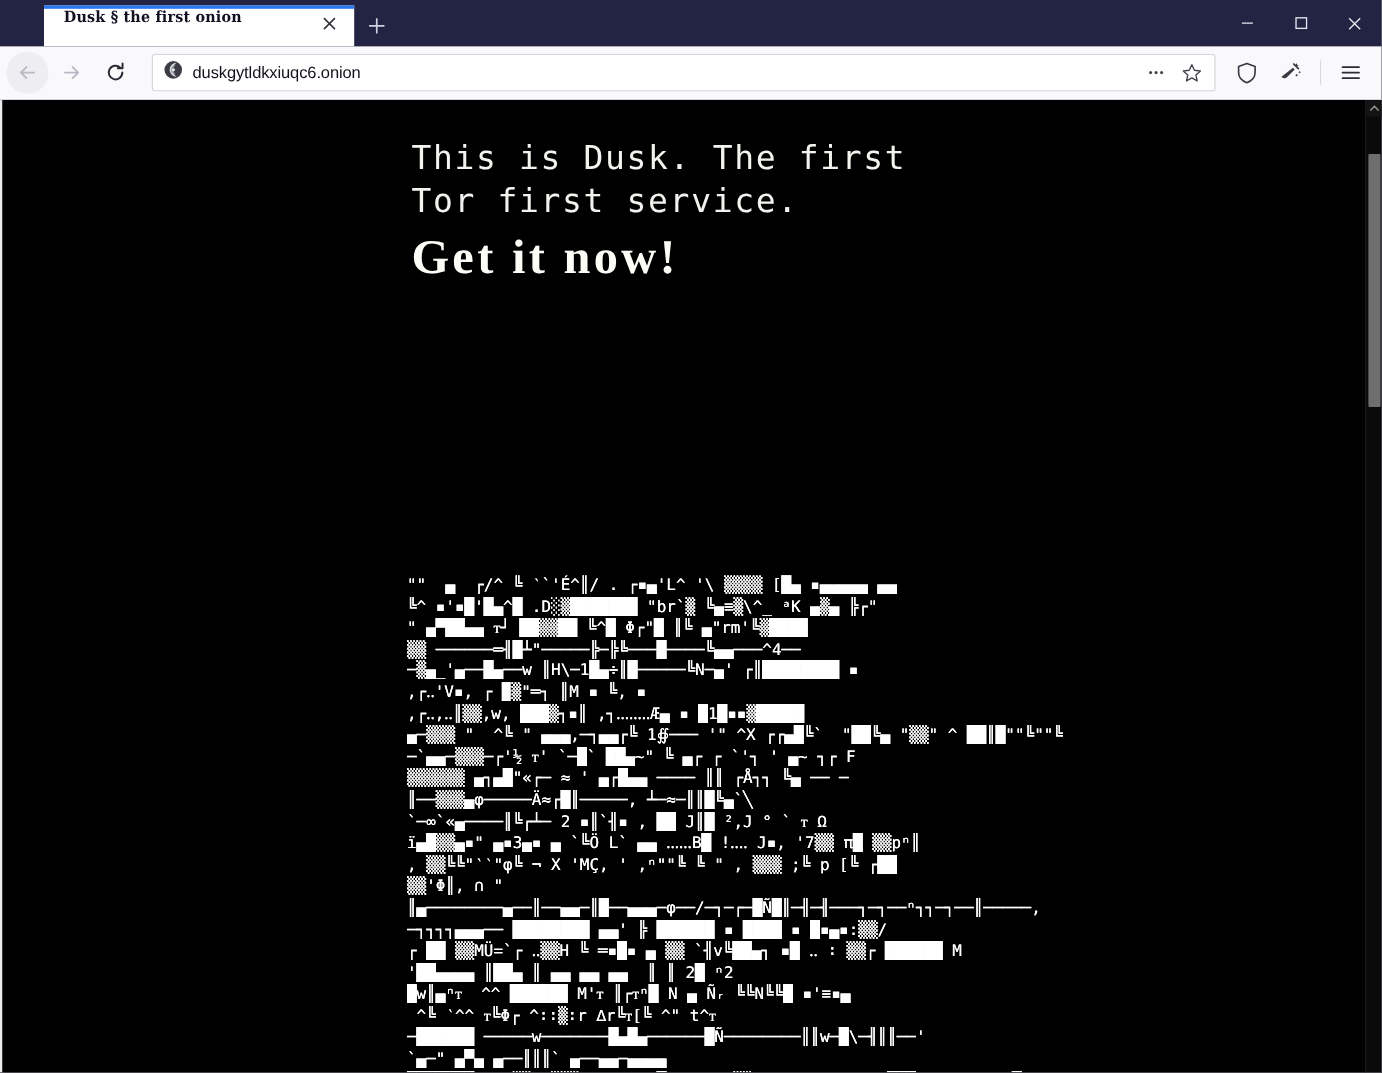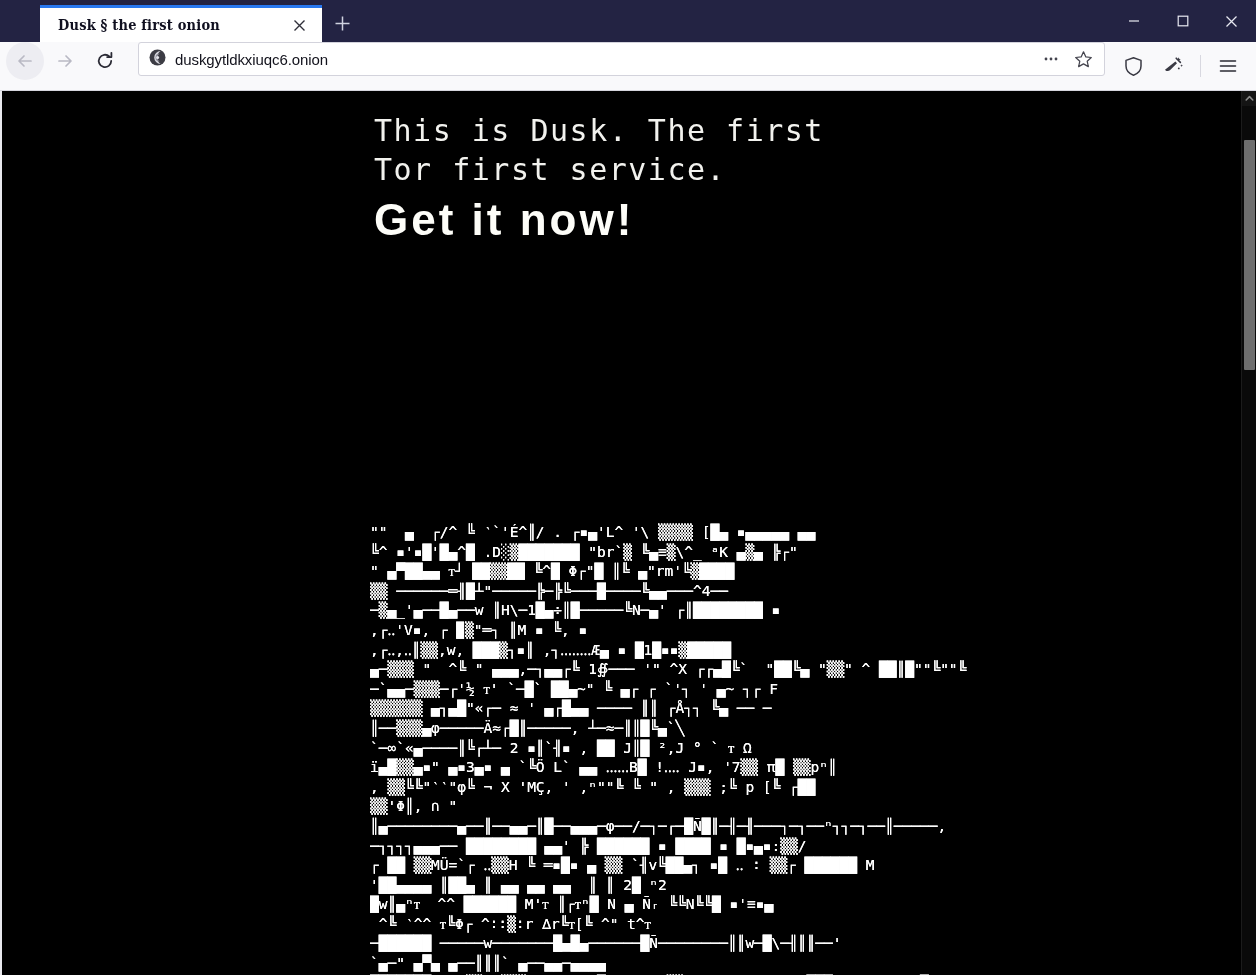--- a/index.html
+++ b/index.html
@@ -28,21 +28,21 @@
   #tabstrip {
     display: flex; align-items: flex-end;
     height: 42px;
     padding-left: 40px;
   }
   .tab {
     height: 37px;
     min-width: 282px;
     background: #ffffff;
     border-top: 3px solid #2878f0;
-    display: flex; align-items: center;
+    display: flex; 
     padding: 0 10px 0 18px;
     position: relative;
     gap: 8px;
   }
   .tab-title {
     flex: 1;
     color: #101020;
     font-family: "DejaVu Serif", serif;
     font-weight: bold;
     font-size: 14px;
@@ -73,21 +73,21 @@
     display: flex; align-items: center; justify-content: center;
     color: #e8e9f2; cursor: pointer;
   }
   .wc svg { display: block; }
 
   
   #navbar {
     flex: 0 0 49px;
     background: #f9f9fb;
     border-bottom: 1px solid #d5d5dd;
-    display: flex; 
+    display: flex; align-items: center;
     padding: 0 10px 0 6px;
     gap: 2px;
   }
   .navbtn {
     width: 38px; height: 38px;
     border-radius: 50%;
     display: flex; align-items: center; justify-content: center;
     cursor: pointer;
   }
   .navbtn.hovered { background: #ededf2; }
@@ -145,32 +145,32 @@
     border-left: 2px solid #e9e9ee;
   }
   #page {
     position: absolute;
     inset: 0 15px 0 0;
     background: #000000;
     overflow: hidden;
   }
 
   #hero {
-    padding: 20px 0 0 372px;
+    padding: 34px 0 0 372px;
   }
   .hero-line {
     font-family: "DejaVu Sans Mono", monospace;
     font-size: 30px;
     line-height: 39px;
     color: #f2f2ee;
     letter-spacing: 1.5px;
     white-space: pre;
   }
   #hero-cta {
-    font-family: Liberation Sans, sans-serif;
+    font-family: Liberation Serif, serif;
     font-weight: bold;
     font-size: 44px;
     line-height: 54px;
     color: #fdfdf8;
     letter-spacing: 3px;
     margin-top: 4px;
     white-space: pre;
   }
 
   

